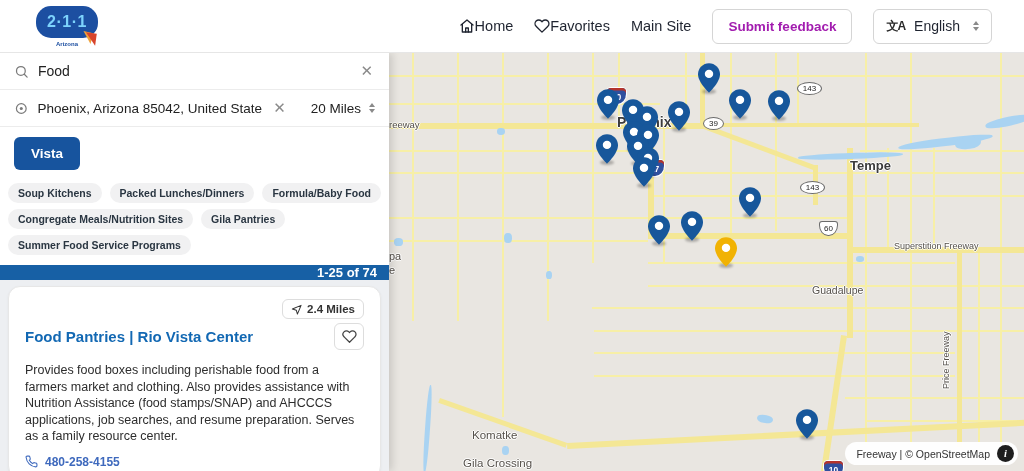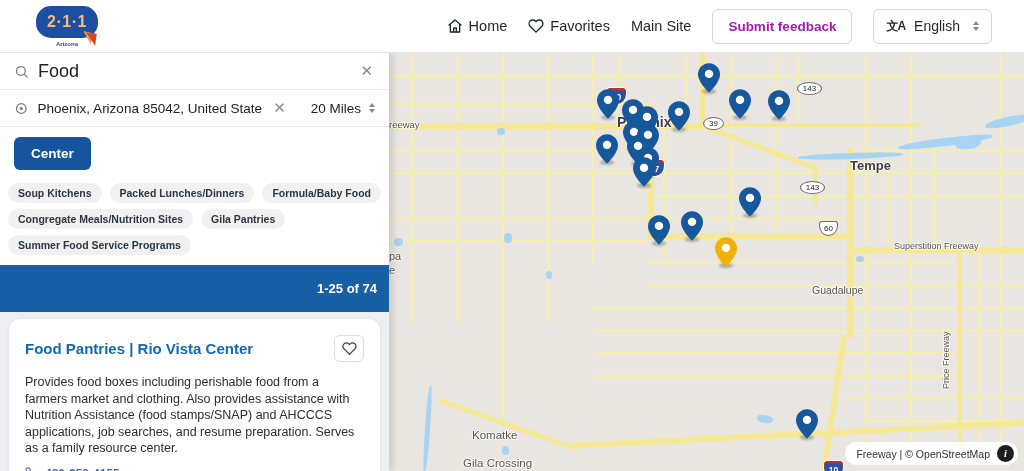--- a/index.html
+++ b/index.html
@@ -5,64 +5,64 @@
   * { margin:0; padding:0; box-sizing:border-box; }
   html,body { width:1024px; height:471px; overflow:hidden; }
   body { font-family:"Liberation Sans", sans-serif; background:#fff; }
   .app { position:relative; width:1024px; height:471px; overflow:hidden; background:#fff; }
 
   
   .header { position:absolute; top:0; left:0; right:0; height:53px; background:#fff;
             border-bottom:1px solid #e6e6e6; display:flex; align-items:center; z-index:20; }
   .logo-wrap { margin-left:36px; display:flex; flex-direction:column; align-items:center; }
   .logo-bubble { position:relative; width:62px; height:32px; background:#1c4fa1; border-radius:15px;
-                 display:flex; align-items:center; justify-content:center; color:#fdba74;
+                 display:flex; align-items:center; justify-content:center; color:#7dd3fc;
                  font-weight:bold; font-size:16px; letter-spacing:.5px; }
   .logo-bubble:after { content:""; position:absolute; right:2px; bottom:-7px; width:0; height:0;
                  border-left:11px solid transparent; border-top:12px solid #d8452c; transform:rotate(8deg); }
   .logo-bubble:before { content:""; position:absolute; right:6px; bottom:-5px; width:0; height:0;
                  border-left:10px solid transparent; border-top:11px solid #f0a23c; transform:rotate(14deg); }
   .logo-sub { font-size:6px; font-weight:bold; color:#1c4fa1; margin-top:3px; }
   .nav { margin-left:auto; display:flex; align-items:center; gap:21px; padding-right:32px;
          font-size:14.5px; color:#1f2430; }
-  .nav-item { display:flex; align-items:center; gap:6px; cursor:pointer; white-space:nowrap; }
+  .nav-item { display:flex; align-items:center; cursor:pointer; white-space:nowrap; }
   .nav-item svg { display:block; }
   .btn-feedback { border:1px solid #d5d5d5; border-radius:6px; background:#fff; padding:9px 15px;
                   font-size:13.5px; font-weight:bold; color:#a21caf; cursor:pointer;
                   font-family:"Liberation Sans",sans-serif; }
   .lang-select { border:1px solid #d5d5d5; border-radius:6px; background:#fff; padding:8px 12px;
                  display:flex; align-items:center; gap:9px; font-size:14px; color:#1f2430; cursor:pointer; }
   .translate-icon { font-size:12px; font-weight:bold; letter-spacing:-1px; color:#2a2a2a; }
   .updown { display:flex; flex-direction:column; align-items:center; gap:2px; margin-left:4px; }
   .tri-up { width:0;height:0;border-left:3.5px solid transparent;border-right:3.5px solid transparent;border-bottom:4.5px solid #8a8a8a; }
   .tri-down { width:0;height:0;border-left:3.5px solid transparent;border-right:3.5px solid transparent;border-top:4.5px solid #8a8a8a; }
 
   
   .panel { position:absolute; top:53px; left:0; width:389px; bottom:0; background:#edeff2;
            z-index:10; box-shadow:3px 0 8px rgba(0,0,0,.14); overflow:hidden; }
   .row { height:37px; background:#fff; display:flex; align-items:center; gap:9px;
          padding:0 14px; border-bottom:1px solid #ececec; }
-  .row-text { font-size:18px; color:#222; flex:0 1 auto; white-space:nowrap; overflow:hidden; }
+  .row-text { font-size:14px; color:#222; flex:0 1 auto; white-space:nowrap; overflow:hidden; }
   .row-text.small { font-size:13.5px; }
   .flex1 { flex:1 1 auto; }
   .clear-x { color:#8a8a8a; font-size:15px; cursor:pointer; padding:0 2px; }
   .radius { display:flex; align-items:center; gap:4px; font-size:13.5px; color:#222;
             padding-left:14px; cursor:pointer; white-space:nowrap; }
   .actions { background:#fff; display:flex; align-items:center; justify-content:space-between;
              padding:10px 14px 6px 14px; }
   .btn-useloc { border:1px solid #cfcfcf; border-radius:8px; background:#fff; padding:8px 12px;
                 display:flex; align-items:center; gap:8px; font-size:13.5px; color:#1f2430;
                 cursor:pointer; font-family:"Liberation Sans",sans-serif; }
   .btn-search { background:#17549e; border:none; border-radius:6px; color:#fff; padding:9px 17px;
                 font-size:13.5px; font-weight:bold; cursor:pointer; font-family:"Liberation Sans",sans-serif; }
   .chips { background:#fff; display:flex; flex-wrap:wrap; gap:6px 8px; padding:7px 8px 10px 8px; }
   .chip { background:#f1f1f2; border-radius:12px; padding:4px 10px; font-size:10.5px; font-weight:bold;
           color:#2a3642; cursor:pointer; white-space:nowrap; }
   .results-bar { background:#1760a5; color:#fff; text-align:right; font-size:13px; font-weight:600;
-                 padding:16px 12px; }
+                 padding:0 12px; }
   .card { margin:6px 8px 0 8px; background:#fff; border:1px solid #e7e7e7; border-radius:12px;
           padding:12px 16px 8px 16px; box-shadow:0 1px 3px rgba(0,0,0,.05); }
   .badge-row { display:flex; justify-content:flex-end; }
   .distance-badge { border:1px solid #ddd; border-radius:6px; padding:3px 8px; display:flex;
                     align-items:center; gap:5px; font-size:11.5px; font-weight:bold; color:#333; cursor:pointer; }
   .title-row { display:flex; justify-content:space-between; align-items:center; margin-top:4px; }
   .card-title { color:#1268b3; font-size:15px; font-weight:bold; }
   .heart-btn { width:30px; height:27px; border:1px solid #ddd; border-radius:6px; background:#fff;
                display:flex; align-items:center; justify-content:center; color:#444; cursor:pointer; }
   .desc { margin-top:12px; font-size:12.5px; line-height:16.5px; color:#2d2d2d; }
@@ -156,35 +156,43 @@
       <span class="clear-x">✕</span>
       <div class="radius">
         <span>20 Miles</span>
         <span class="updown">
             <span class="tri-up"></span>
             <span class="tri-down"></span>
           </span>
       </div>
     </div>
     <div class="actions">
-      <button class="btn-search">Center</button>
+      <button class="btn-search">Vista</button>
     </div>
     <div class="chips" id="chips-wrap">
         <span class="chip">Soup Kitchens</span>
         <span class="chip">Packed Lunches/Dinners</span>
         <span class="chip">Formula/Baby Food</span>
         <span class="chip">Congregate Meals/Nutrition Sites</span>
         <span class="chip">Gila Pantries</span>
         <span class="chip">Summer Food Service Programs</span>
       </div>
     <div class="results-bar">
       <span>1-25 of 74</span>
     </div>
 
     <div class="card">
+      <div class="badge-row">
+        <div class="distance-badge">
+          <svg width="11" height="11" viewBox="0 0 24 24" fill="none" stroke="#333" stroke-width="2.2" stroke-linejoin="round">
+              <path d="M3 11l19-8-8 19-2.5-8.5L3 11z"></path>
+            </svg>
+          <span>2.4 Miles</span>
+        </div>
+      </div>
       <div class="title-row">
         <span class="card-title">Food Pantries | Rio Vista Center</span>
         <span class="heart-btn">
           <svg width="15" height="15" viewBox="0 0 24 24" fill="none" stroke="#444" stroke-width="2" stroke-linecap="round" stroke-linejoin="round">
               <path d="M20.8 4.6a5.5 5.5 0 0 0-7.8 0L12 5.6l-1-1a5.5 5.5 0 0 0-7.8 7.8l1 1L12 21.2l7.8-7.8 1-1a5.5 5.5 0 0 0 0-7.8z"></path>
             </svg>
         </span>
       </div>
       <div class="desc">Provides food boxes including perishable food from a farmers market and clothing. Also provides assistance with Nutrition Assistance (food stamps/SNAP) and AHCCCS applications, job searches, and resume preparation. Serves as a family resource center.</div>
       <div class="contact">

